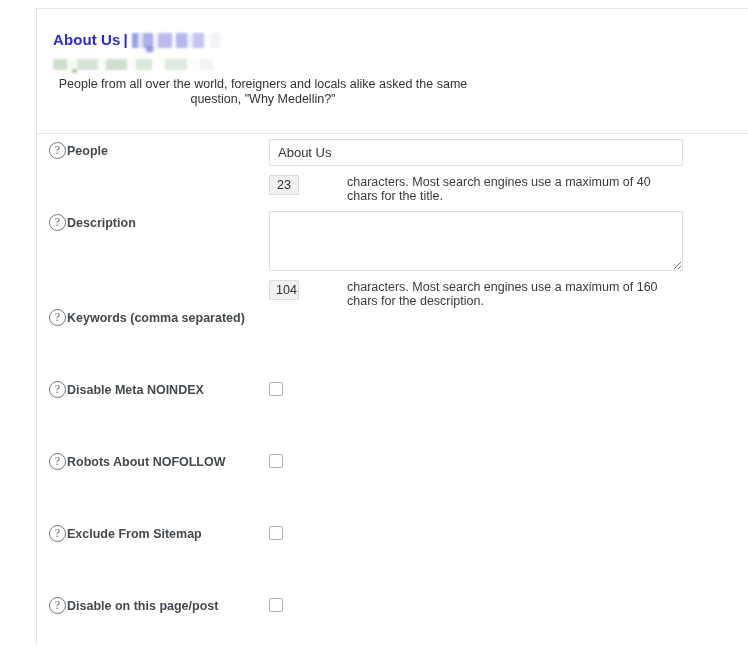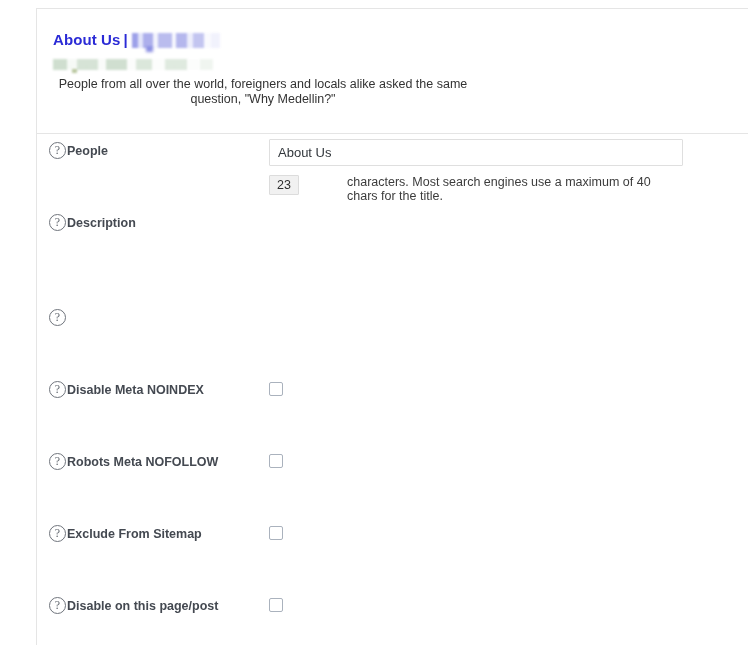--- a/index.html
+++ b/index.html
@@ -268,42 +268,50 @@
         <span>characters. Most search engines use a maximum of 40 chars for the title.</span>
       </div>
     </div>
   </div>
 
   <div class="form-row tall">
     <div class="row-label">
       <span class="help-icon">?</span>
       <span>Description</span>
     </div>
+    <div class="field-area">
+      <textarea class="desc-input" style=""></textarea>
+      <div class="counter-line">
+        <span class="counter-box">104</span>
+        <span>characters. Most search engines use a maximum of 160 chars for the description.</span>
+      </div>
+    </div>
   </div>
 
   <div class="form-row keywords">
     <div class="row-label">
       <span class="help-icon">?</span>
+      <span>Keywords (comma separated)</span>
     </div>
   </div>
 
   <div class="form-row">
     <div class="row-label">
       <span class="help-icon">?</span>
       <span>Disable Meta NOINDEX</span>
     </div>
     <div class="field-area">
       <span class="checkbox-box"></span>
     </div>
   </div>
 
   <div class="form-row">
     <div class="row-label">
       <span class="help-icon">?</span>
-      <span>Robots Meta NOFOLLOW</span>
+      <span>Robots About NOFOLLOW</span>
     </div>
     <div class="field-area">
       <span class="checkbox-box"></span>
     </div>
   </div>
 
   <div class="form-row">
     <div class="row-label">
       <span class="help-icon">?</span>
       <span>Exclude From Sitemap</span>

